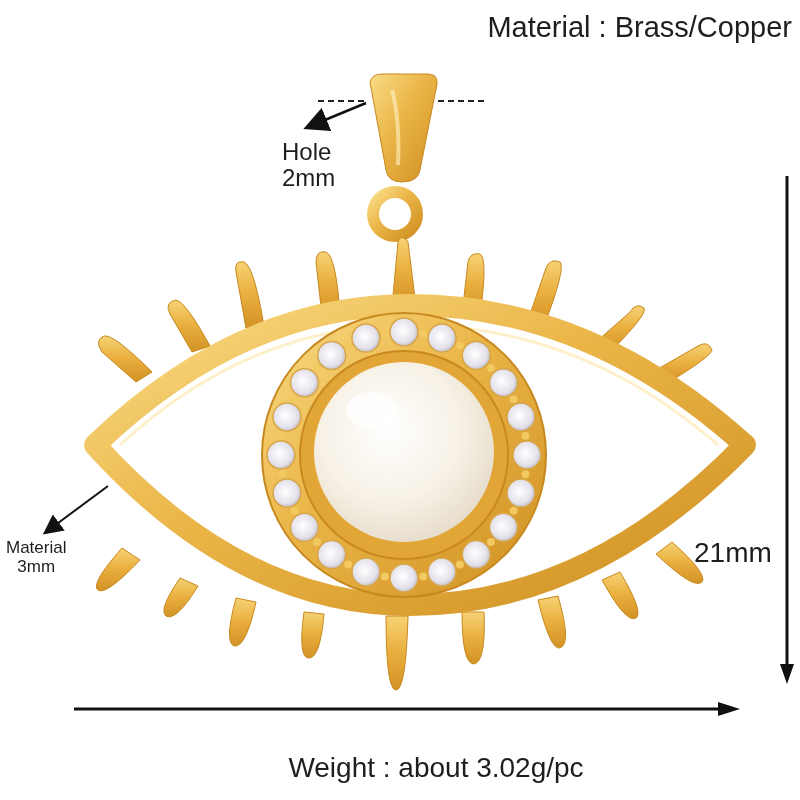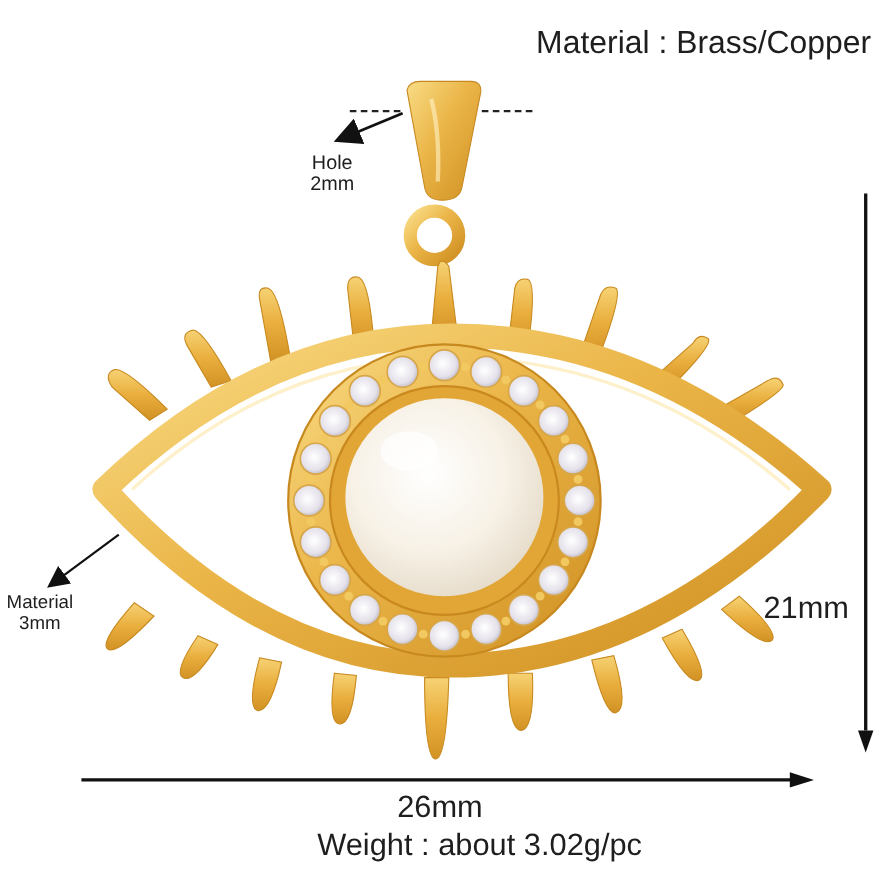--- a/index.html
+++ b/index.html
@@ -6,22 +6,22 @@
     #stage {
       position: relative;
       width: 800px;
       height: 800px;
       overflow: hidden;
       background: #ffffff;
       font-family: "Liberation Sans", "DejaVu Sans", sans-serif;
       color: #1e1e1e;
     }
     .label { position: absolute; white-space: nowrap; line-height: 1; }
-    #material { right: 8px; top: 25px; font-size: 29px; }
-    #hole { left: 282px; top: 139px; font-size: 18px; text-align: center; line-height: 1.08; }
+    #material { right: 8px; top: 13px; font-size: 29px; }
+    #hole { left: 282px; top: 139px; font-size: 24px; text-align: left; line-height: 1.08; }
     #thickness { left: 6px; top: 538px; font-size: 17px; text-align: center; line-height: 1.12; }
     #height-label { left: 694px; top: 539px; font-size: 28px; }
     #width-label { left: 0; width: 800px; top: 720px; font-size: 28px; text-align: center; }
     #weight { left: 0; width: 780px; top: 754px; font-size: 28px; text-align: center; padding-left: 46px; }
     svg#art { position: absolute; left: 0; top: 0; }
   </style>
 </head>
 <body>
 
 <div id="stage">
@@ -171,15 +171,14 @@
     <div>Hole</div>
     <div>2mm</div>
   </div>
 
   <div id="thickness" class="label">
     <div>Material</div>
     <div>3mm</div>
   </div>
 
   <div id="height-label" class="label">21mm</div>
-  <div id="width-label" class="label">26mm</div>
   <div id="weight" class="label">Weight : about 3.02g/pc</div>
 </div>
 
 </body></html>

